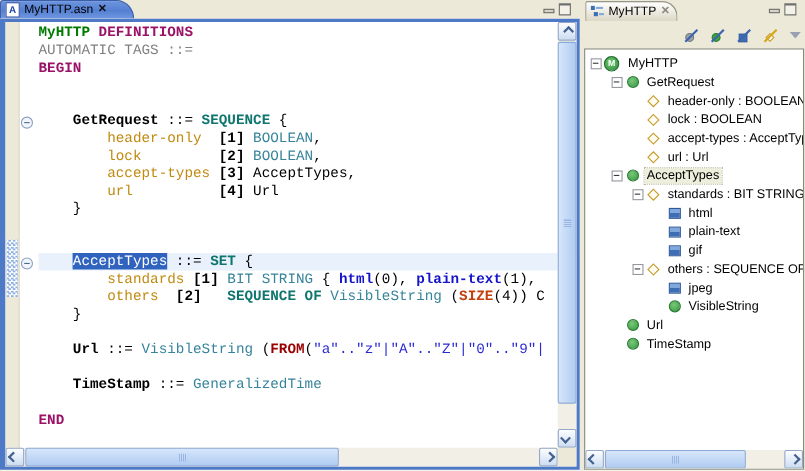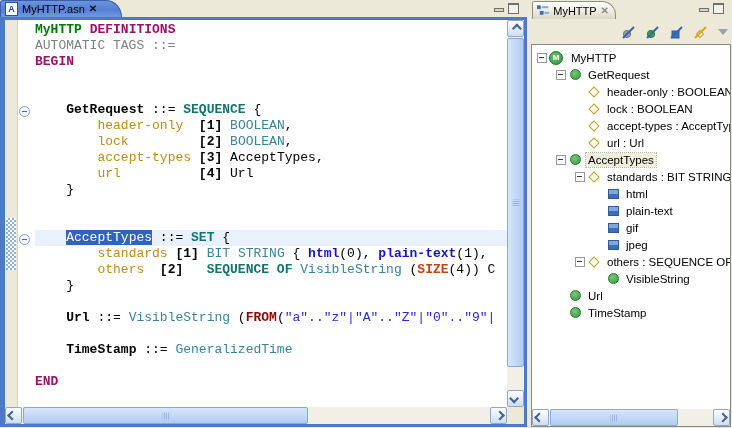--- a/index.html
+++ b/index.html
@@ -231,29 +231,29 @@
           <div class="tree-row" style="padding-left: 61px;">
             <span class="expander"></span>
             <span class="ticon ticon-bit"></span>
             <span class="tree-label">plain-text</span>
           </div>
           <div class="tree-row" style="padding-left: 61px;">
             <span class="expander"></span>
             <span class="ticon ticon-bit"></span>
             <span class="tree-label">gif</span>
           </div>
+          <div class="tree-row" style="padding-left: 42px;">
+            <span class="expander has-box"></span>
+            <span class="ticon ticon-field"></span>
+            <span class="tree-label">others : SEQUENCE OF</span>
+          </div>
           <div class="tree-row" style="padding-left: 61px;">
             <span class="expander"></span>
             <span class="ticon ticon-bit"></span>
             <span class="tree-label">jpeg</span>
-          </div>
-          <div class="tree-row" style="padding-left: 42px;">
-            <span class="expander has-box"></span>
-            <span class="ticon ticon-field"></span>
-            <span class="tree-label">others : SEQUENCE OF</span>
           </div>
           <div class="tree-row" style="padding-left: 61px;">
             <span class="expander"></span>
             <span class="ticon ticon-type"></span>
             <span class="tree-label">VisibleString</span>
           </div>
           <div class="tree-row" style="padding-left: 23px;">
             <span class="expander"></span>
             <span class="ticon ticon-type"></span>
             <span class="tree-label">Url</span>

